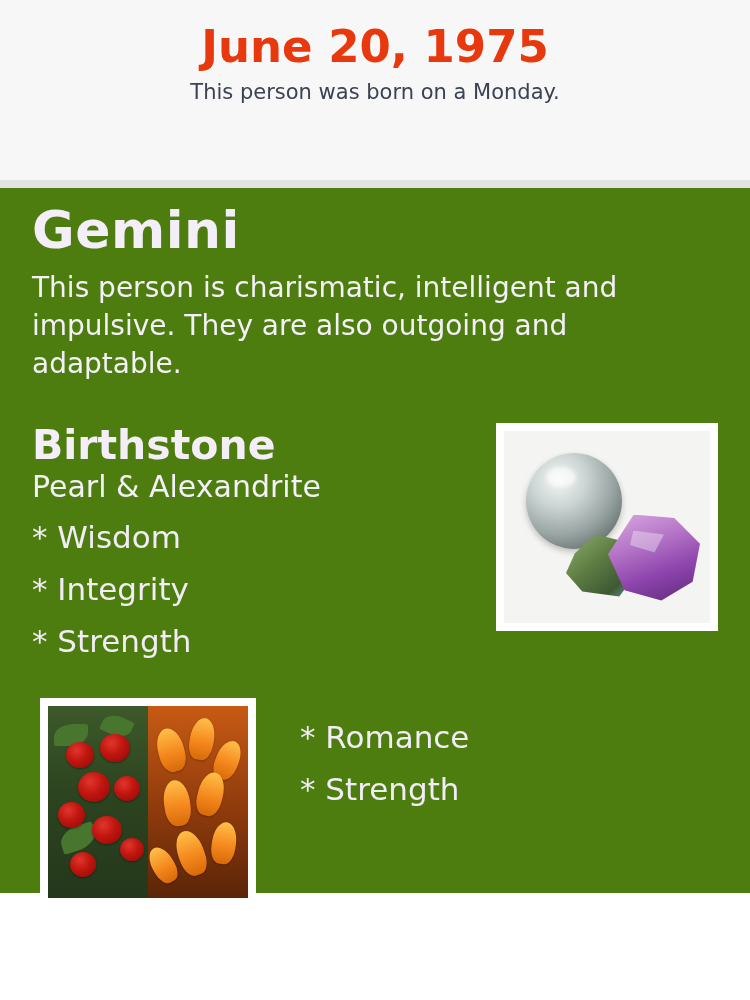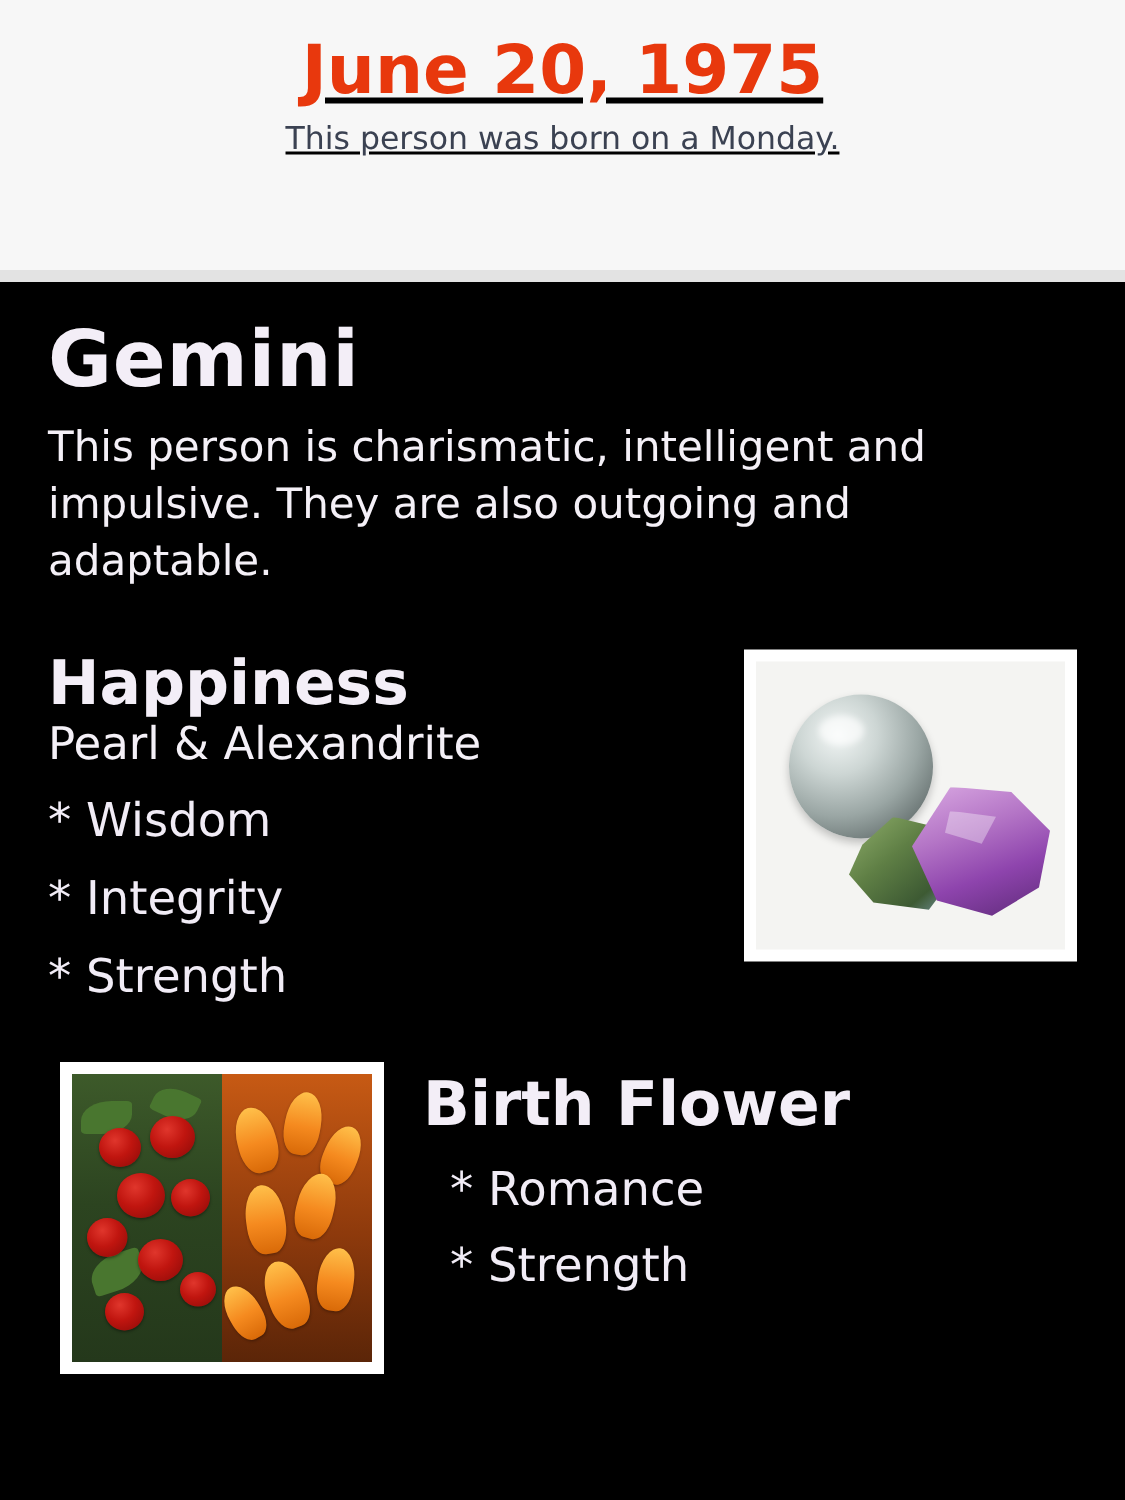--- a/index.html
+++ b/index.html
@@ -8,24 +8,23 @@
   }
   body {
     width: 750px;
     height: 1000px;
     background: #ffffff;
     font-family: "DejaVu Sans", sans-serif;
     overflow: hidden;
   }
   .page {
     width: 750px;
-    height: 1000px;
-    position: relative;
-    background: #000000;
-    text-decoration: underline;
+    height: 893px;
+    position: relative;
+    background: #4d7c0f;
   }
 
   
   .header {
     background: #f7f7f7;
     height: 180px;
     box-sizing: border-box;
     padding-top: 22px;
     text-align: center;
   }
@@ -48,21 +47,21 @@
     margin-top: 8px;
     line-height: 1.15;
   }
   .divider {
     height: 8px;
     background: #e3e3e3;
   }
 
   
   .body {
-    padding: 24px 32px 0 32px;
+    padding: 14px 32px 0 32px;
     color: #ffffff;
     box-sizing: border-box;
   }
   .sign-name {
     font-size: 52px;
     font-weight: bold;
     letter-spacing: 0.5px;
     line-height: 1.1;
     margin: 0 0 10px 0;
     color: #f3eef7;
@@ -253,21 +252,21 @@
 
   <div class="body">
 
     <div class="zodiac">
       <div class="sign-name">Gemini</div>
       <div class="sign-desc">This person is charismatic, intelligent and impulsive. They are also outgoing and adaptable.</div>
     </div>
 
     <div class="stone-section">
       <div class="stone-text">
-        <div class="section-title">Happiness</div>
+        <div class="section-title">Birthstone</div>
         <div class="section-sub">Pearl &amp; Alexandrite</div>
         <div class="bullet">* Wisdom</div>
         <div class="bullet">* Integrity</div>
         <div class="bullet">* Strength</div>
       </div>
       <div class="photo-frame stone-photo">
         <div class="canvas">
           <div class="pearl"></div>
           <div class="crystal-green"></div>
           <div class="gem-purple"></div>
@@ -297,21 +296,20 @@
             <div class="trumpet" style="left:68px; top:34px; width:23px; height:40px; transform:rotate(22deg);"></div>
             <div class="trumpet" style="left:16px; top:74px; width:26px; height:46px; transform:rotate(-8deg);"></div>
             <div class="trumpet" style="left:50px; top:66px; width:25px; height:44px; transform:rotate(14deg);"></div>
             <div class="trumpet" style="left:30px; top:124px; width:26px; height:46px; transform:rotate(-20deg);"></div>
             <div class="trumpet" style="left:64px; top:116px; width:24px; height:42px; transform:rotate(8deg);"></div>
             <div class="trumpet" style="left:4px; top:140px; width:22px; height:38px; transform:rotate(-30deg);"></div>
           </div>
         </div>
       </div>
       <div class="flower-text">
-        <div class="section-title">Birth Flower</div>
         <div class="flower-bullets">
           <div class="bullet">* Romance</div>
           <div class="bullet">* Strength</div>
         </div>
       </div>
     </div>
 
   </div>
 </div>
 

